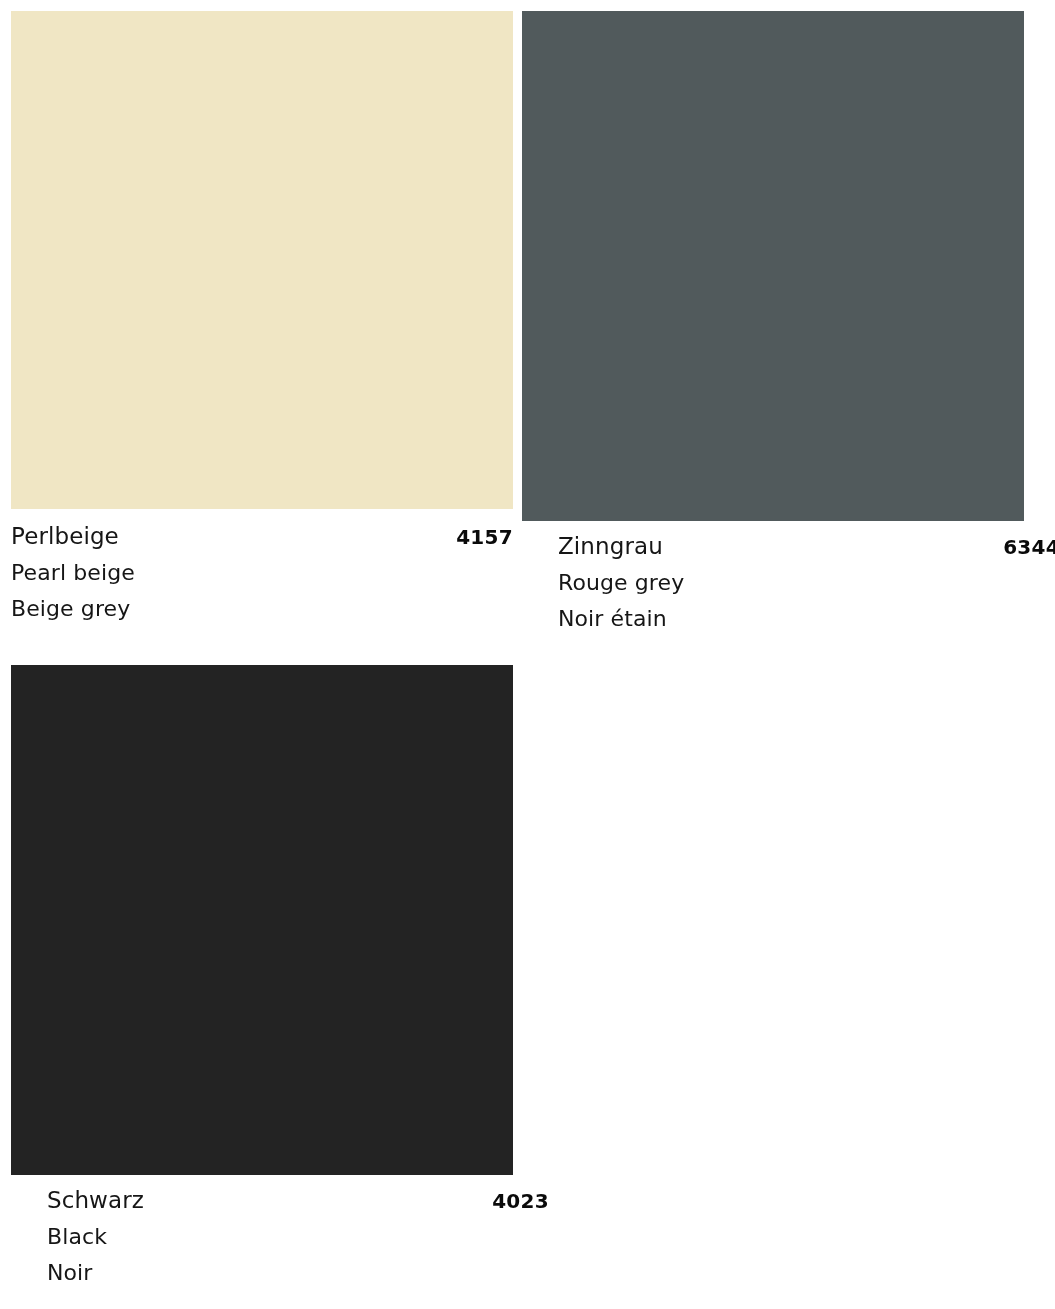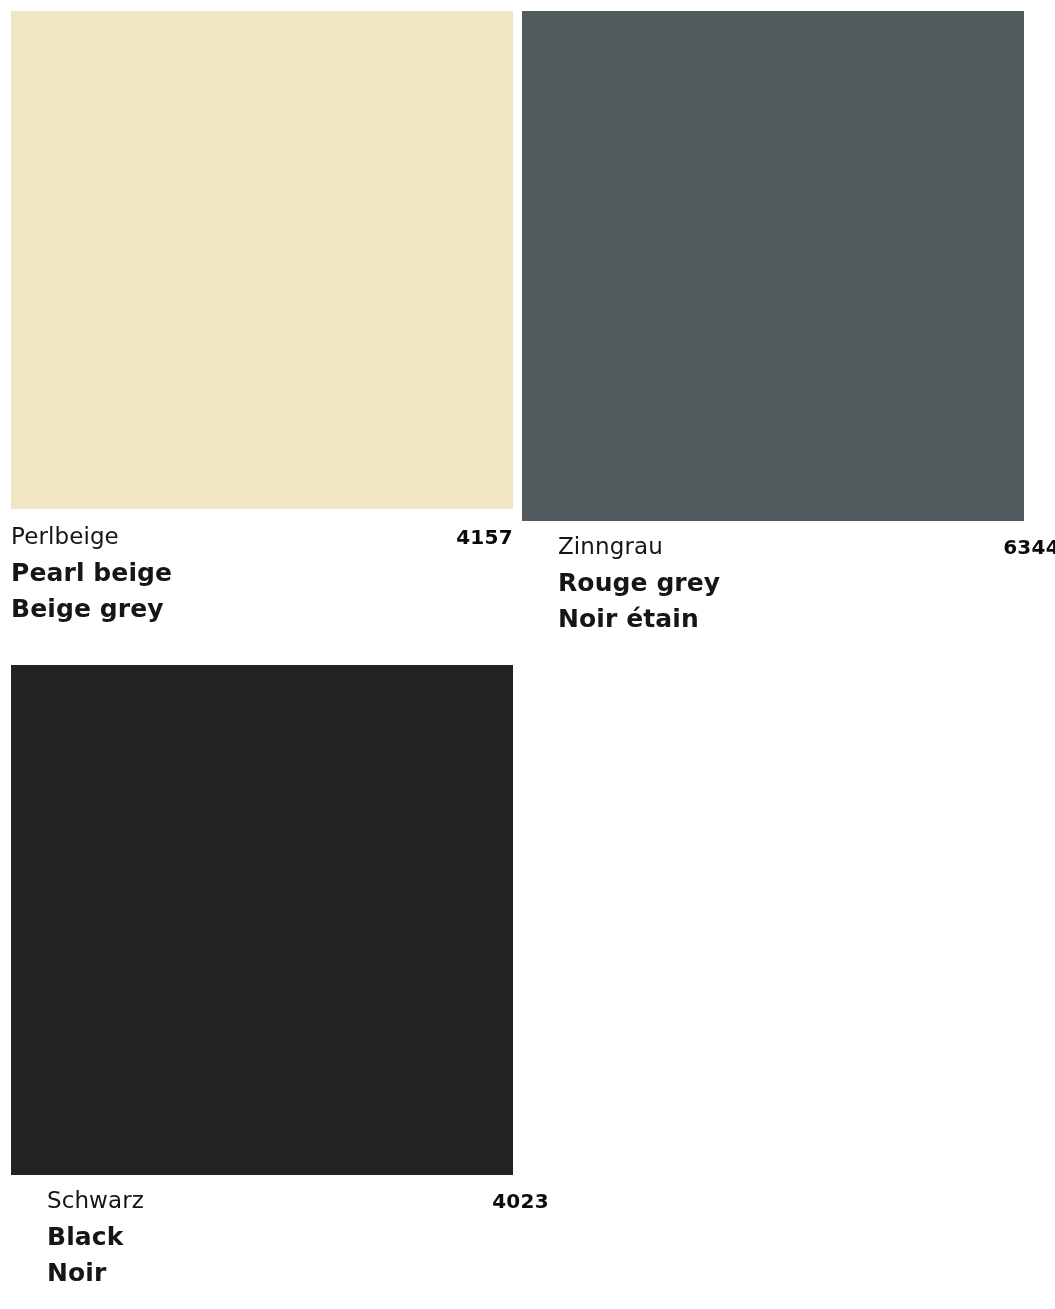--- a/index.html
+++ b/index.html
@@ -66,23 +66,23 @@
   .color-code {
     font-size: 20px;
     color: #0a0a0a;
     font-weight: 700;
     letter-spacing: 0.3px;
     white-space: nowrap;
   }
 
   .color-name-en,
   .color-name-fr {
-    font-size: 25px;
+    font-size: 22px;
     color: #161616;
-    font-weight: 700;
+    font-weight: 400;
     line-height: 36px;
     letter-spacing: 0.1px;
     white-space: nowrap;
   }
 
   .row-bottom .swatch-caption {
     padding-top: 7px;
     margin-left: 36px;
   }
 </style>

